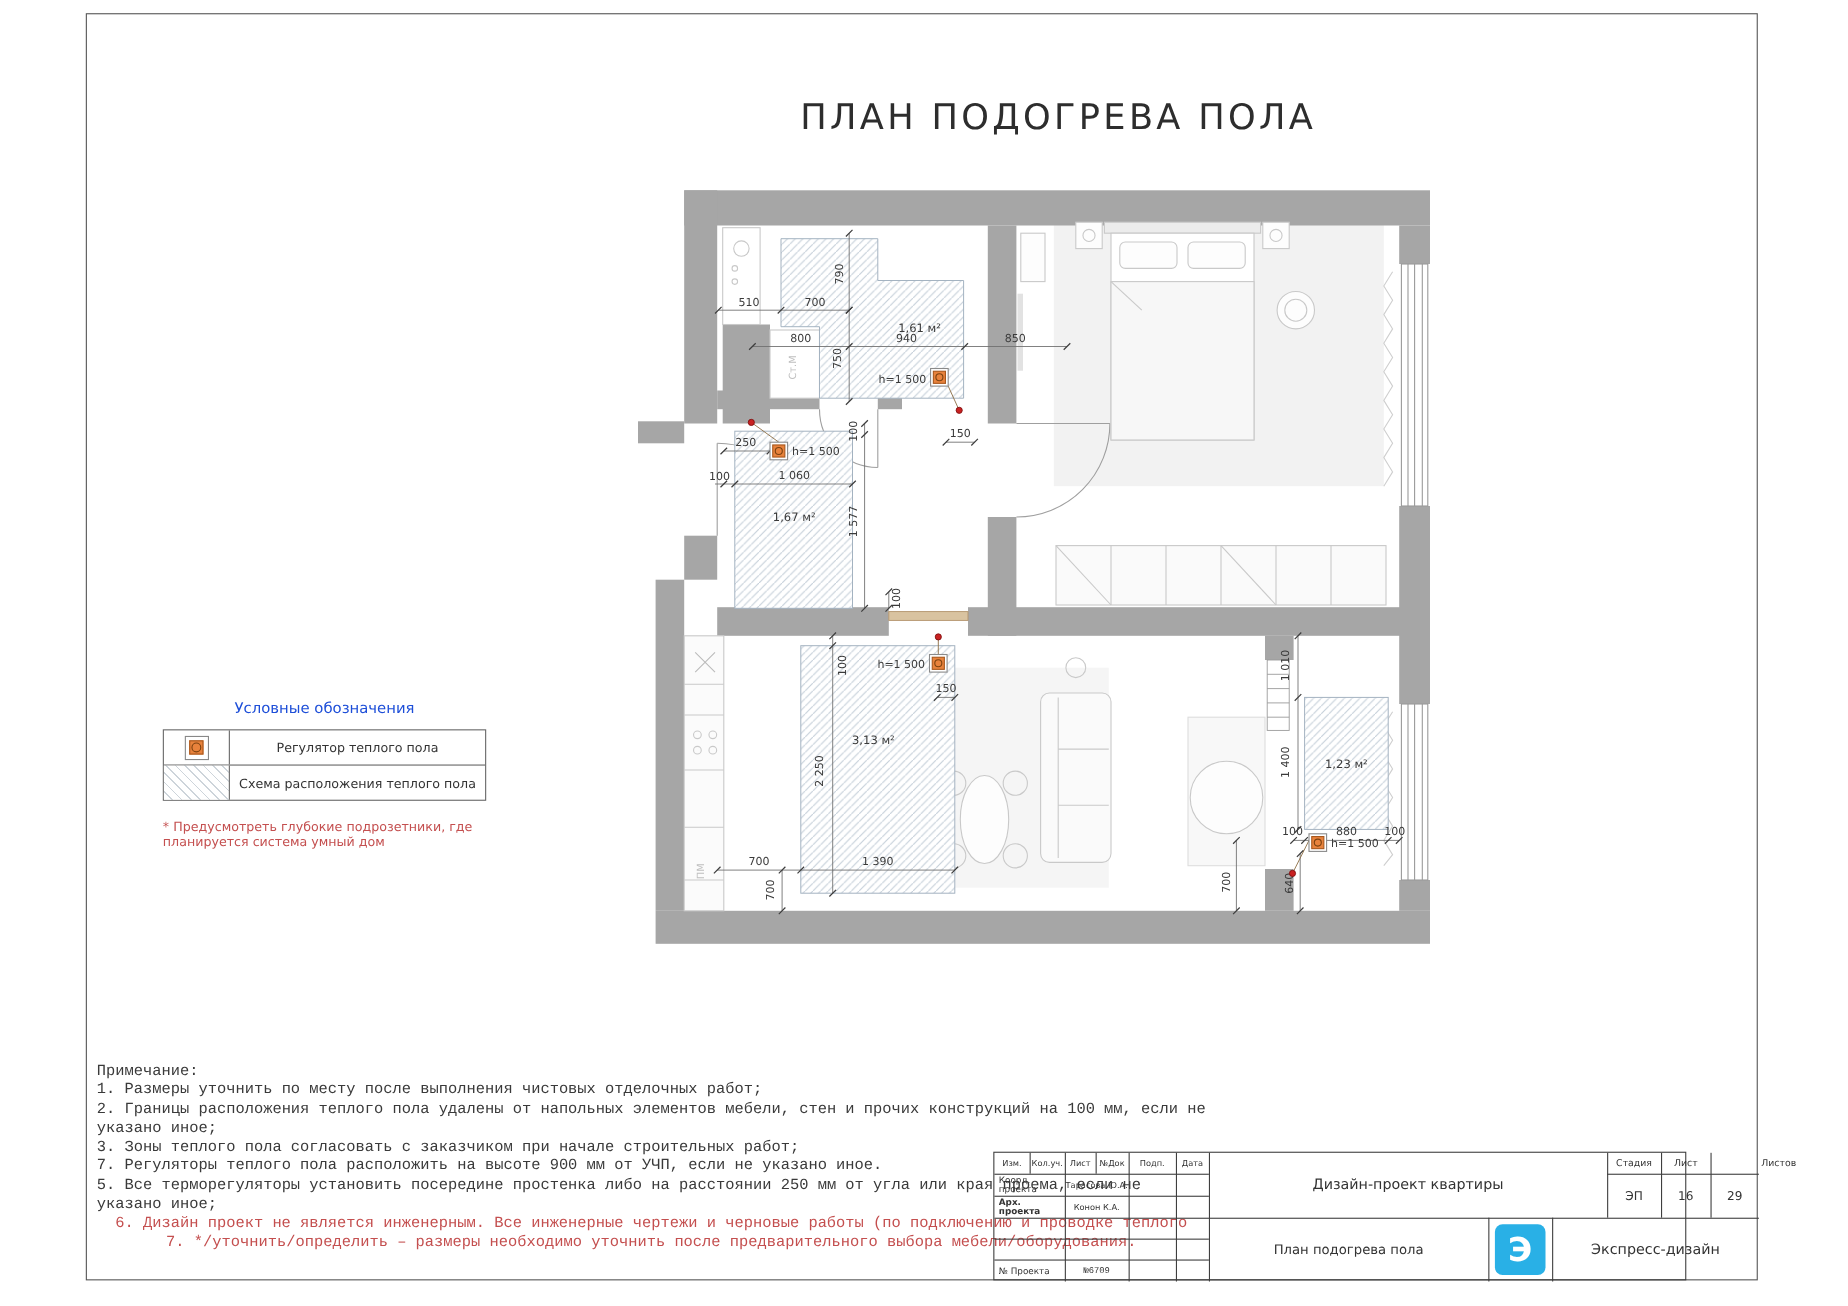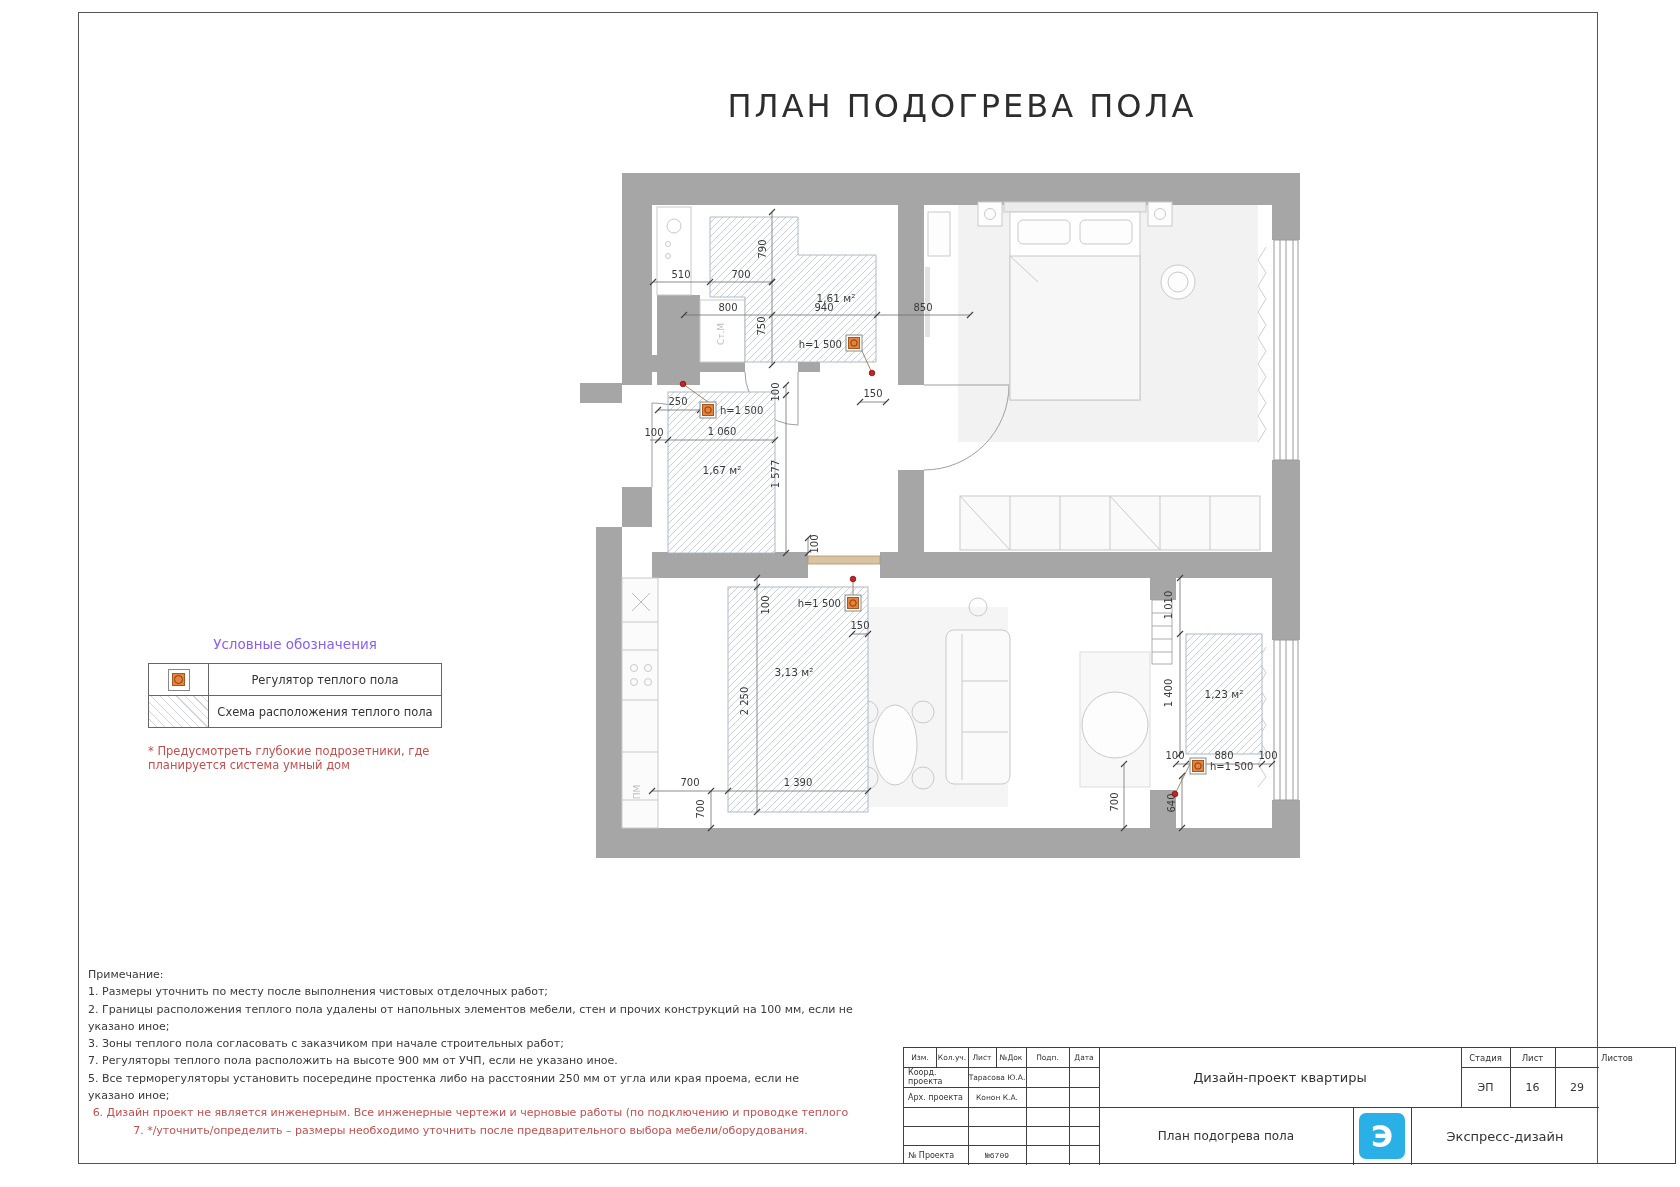--- a/index.html
+++ b/index.html
@@ -5,40 +5,40 @@
   html,body{margin:0;padding:0;background:#fff;}
   .sheet{position:relative;width:1680px;height:1187px;background:#fff;overflow:hidden;
          font-family:"DejaVu Sans","Liberation Sans",sans-serif;color:#3a3a3a;}
   .abs{position:absolute;}
   .frame{position:absolute;left:78px;top:12px;width:1520px;height:1152px;
          border:1.5px solid #555;box-sizing:border-box;}
   .page-title{position:absolute;left:962px;top:66px;transform:translateX(-50%);
 for              font-size:21px;letter-spacing:3px;color:#2d2d2d;white-space:nowrap;font-weight:500;}
   
   .legend-title{position:absolute;left:295px;top:636px;transform:translateX(-50%);
-                font-size:13.5px;color:#8b5cf6;white-space:nowrap;}
+                font-size:13.5px;color:#1d4ed8;white-space:nowrap;}
   .legend-table{position:absolute;left:148px;top:663px;width:294px;border:1px solid #666;box-sizing:border-box;}
   .legend-row{display:flex;height:31px;align-items:stretch;}
   .legend-row.first{border-bottom:1px solid #666;}
   .legend-key{width:59px;border-right:1px solid #666;display:flex;align-items:center;justify-content:center;}
   .legend-key.hatch{background:repeating-linear-gradient(45deg,#ffffff 0 5px,#cdd4da 5px 6px);}
   .legend-label{flex:1;display:flex;align-items:center;justify-content:center;
                 font-size:11.5px;color:#333;text-align:right;}
   .reg-outer{width:20px;height:20px;background:#fff;border:1px solid #888;
              display:flex;align-items:center;justify-content:center;}
   .reg-inner{width:13px;height:13px;background:#e8823c;border:1px solid #a8571c;
              display:flex;align-items:center;justify-content:center;box-sizing:border-box;}
   .reg-circle{width:7px;height:7px;border:1.4px solid #7c4210;border-radius:50%;}
   .legend-note{position:absolute;left:148px;top:744px;width:336px;font-size:11.5px;
                line-height:14px;color:#c44f4f;}
   
-  .notes{position:absolute;left:88px;top:966px;font-size:11px;line-height:17.3px;color:#3a3a3a;}
+  .notes{position:absolute;left:88px;top:966px;font-size:14px;line-height:17.3px;color:#3a3a3a;font-family:Liberation Mono, monospace;}
   .notes .red{color:#c44f4f;text-align:center;}
   
-  .stamp{position:absolute;left:903px;top:1047px;width:773px;height:117px;
+  .stamp{position:absolute;left:903px;top:1047px;width:630px;height:117px;
          border:1.6px solid #3f3f3f;box-sizing:border-box;font-size:8px;color:#333;}
   .stamp .vl,.stamp .hl{position:absolute;background:#3f3f3f;}
   .stamp .vl{width:1px;}
   .stamp .hl{height:1px;}
   .cell{position:absolute;display:flex;align-items:center;justify-content:center;
         text-align:center;overflow:hidden;}
   .cell.left{justify-content:flex-start;text-align:left;}
   .logo{position:absolute;left:455px;top:65px;width:46px;height:46px;background:#29b0e6;
         border-radius:7px;display:flex;align-items:center;justify-content:center;
         color:#fff;font-size:30px;font-weight:800;}
@@ -348,21 +348,21 @@
 
     <div class="cell" style="left:0;top:0;width:32px;height:19px;font-size:7.5px;">Изм.</div>
     <div class="cell" style="left:32px;top:0;width:32px;height:19px;font-size:7.5px;">Кол.уч.</div>
     <div class="cell" style="left:64px;top:0;width:28px;height:19px;font-size:7.5px;">Лист</div>
     <div class="cell" style="left:92px;top:0;width:30px;height:19px;font-size:7.5px;">№Док</div>
     <div class="cell" style="left:122px;top:0;width:43px;height:19px;font-size:7.5px;">Подп.</div>
     <div class="cell" style="left:165px;top:0;width:30px;height:19px;font-size:7.5px;">Дата</div>
 
     <div class="cell left" style="left:4px;top:19px;width:60px;height:20px;">Коорд. проекта</div>
     <div class="cell" style="left:64px;top:19px;width:58px;height:20px;font-size:7.5px;">Тарасова Ю.А.</div>
-    <div class="cell left" style="left:4px;top:39px;width:60px;height:20px;">Арх. проекта</div>
+    <div class="cell left" style="left:4px;top:39px;width:60px;height:20px;font-weight:bold;">Арх. проекта</div>
     <div class="cell" style="left:64px;top:39px;width:58px;height:20px;font-size:7.5px;">Конон К.А.</div>
     <div class="cell left" style="left:4px;top:97px;width:60px;height:20px;">№ Проекта</div>
     <div class="cell" style="left:64px;top:97px;width:58px;height:20px;font-family:Liberation Mono, monospace;">№6709</div>
 
     <div class="cell" style="left:195px;top:0;width:362px;height:59px;font-size:13px;">Дизайн-проект квартиры</div>
     <div class="cell" style="left:195px;top:59px;width:254px;height:58px;font-size:12px;">План подогрева пола</div>
 
     <div class="cell" style="left:557px;top:0;width:49px;height:19px;font-size:8.5px;">Стадия</div>
     <div class="cell" style="left:606px;top:0;width:45px;height:19px;font-size:8.5px;">Лист</div>
     <div class="cell" style="left:651px;top:0;width:44px;height:19px;font-size:8.5px;margin-left:40px;">Листов</div>

